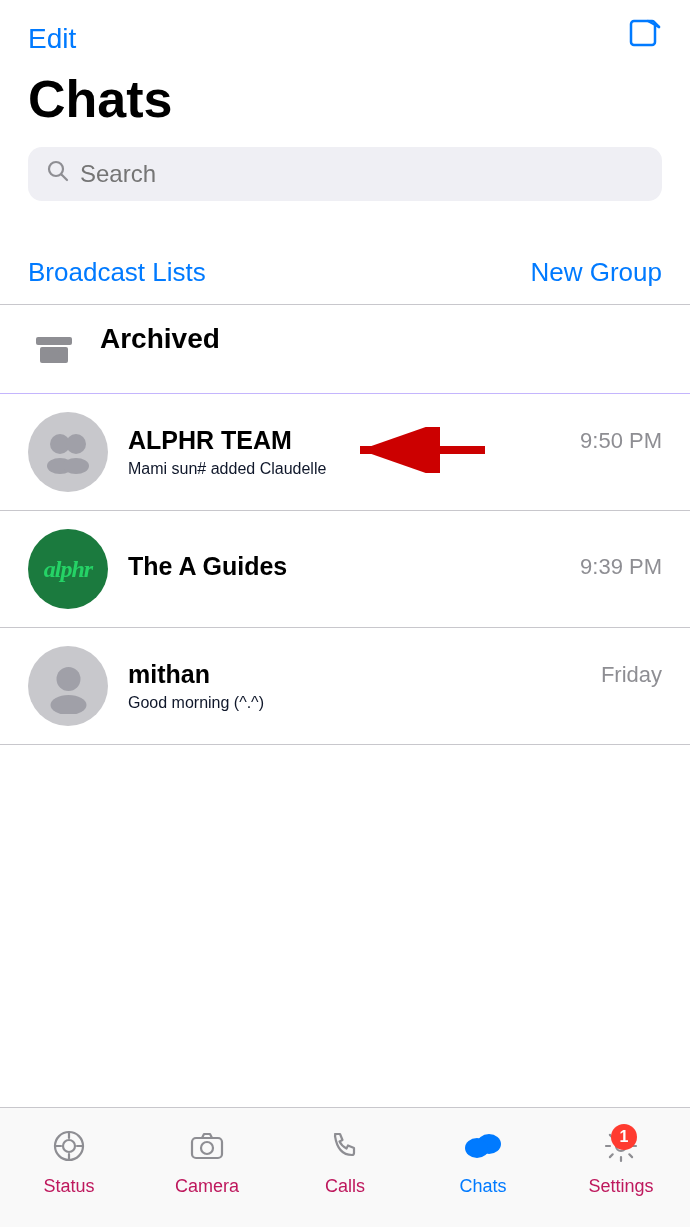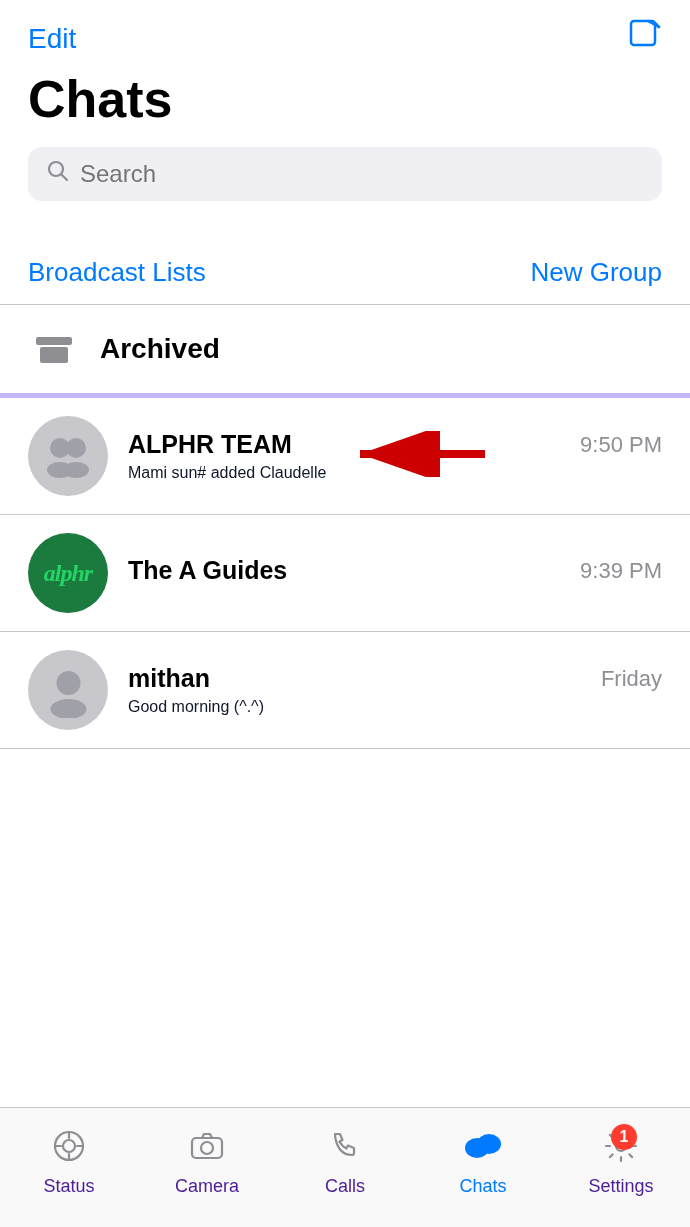--- a/index.html
+++ b/index.html
@@ -86,23 +86,23 @@
     }
 
     
     .chat-list {
       list-style: none;
     }
 
     
     .archived-row {
       display: flex;
-      align-items: center;
+      align-items: flex-start;
       padding: 18px 28px;
-      border-bottom: 5px solid #c4b5fd;
+      border-bottom: 1px solid #c4b5fd;
       cursor: pointer;
     }
     .archived-icon {
       width: 52px;
       height: 52px;
       display: flex;
       align-items: center;
       justify-content: center;
       margin-right: 20px;
     }
@@ -214,21 +214,21 @@
     .tab-icon {
       font-size: 34px;
       color: #8E8E93;
       margin-bottom: 4px;
     }
     .tab-icon.active {
       color: #007AFF;
     }
     .tab-label {
       font-size: 18px;
-      color: #4c1d95;
+      color: #be185d;
     }
     .tab-label.active {
       color: #007AFF;
     }
     .badge {
       position: absolute;
       top: -4px;
       right: 2px;
       width: 26px;
       height: 26px;

